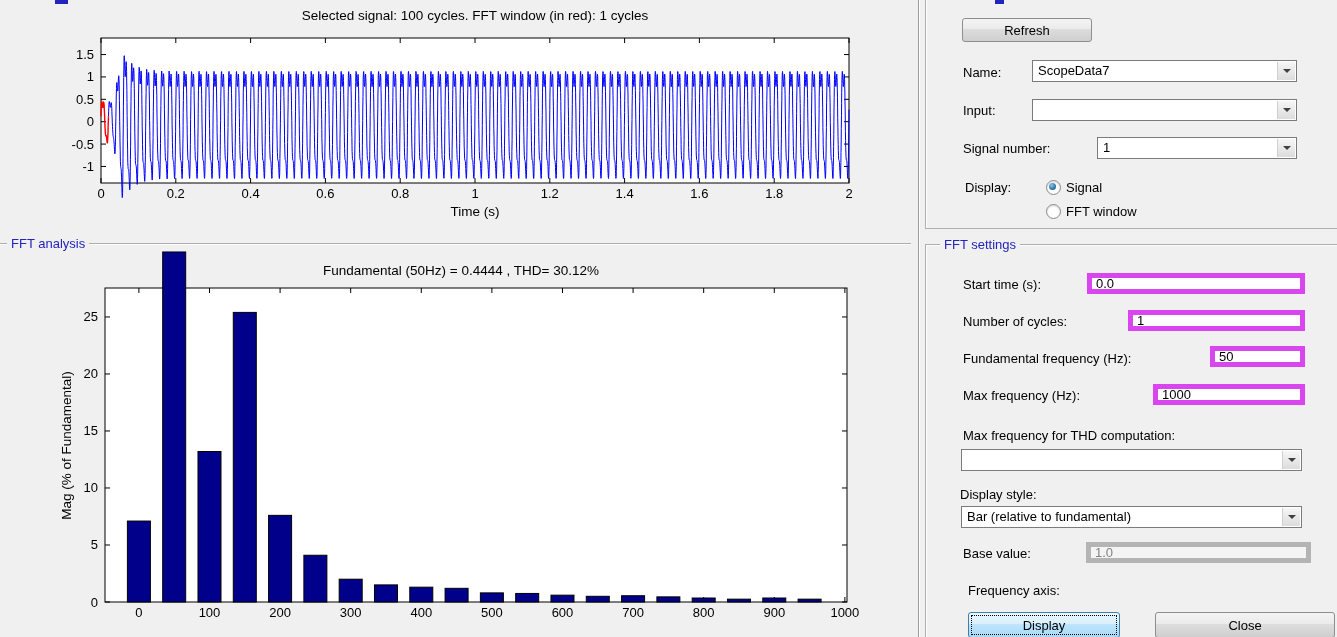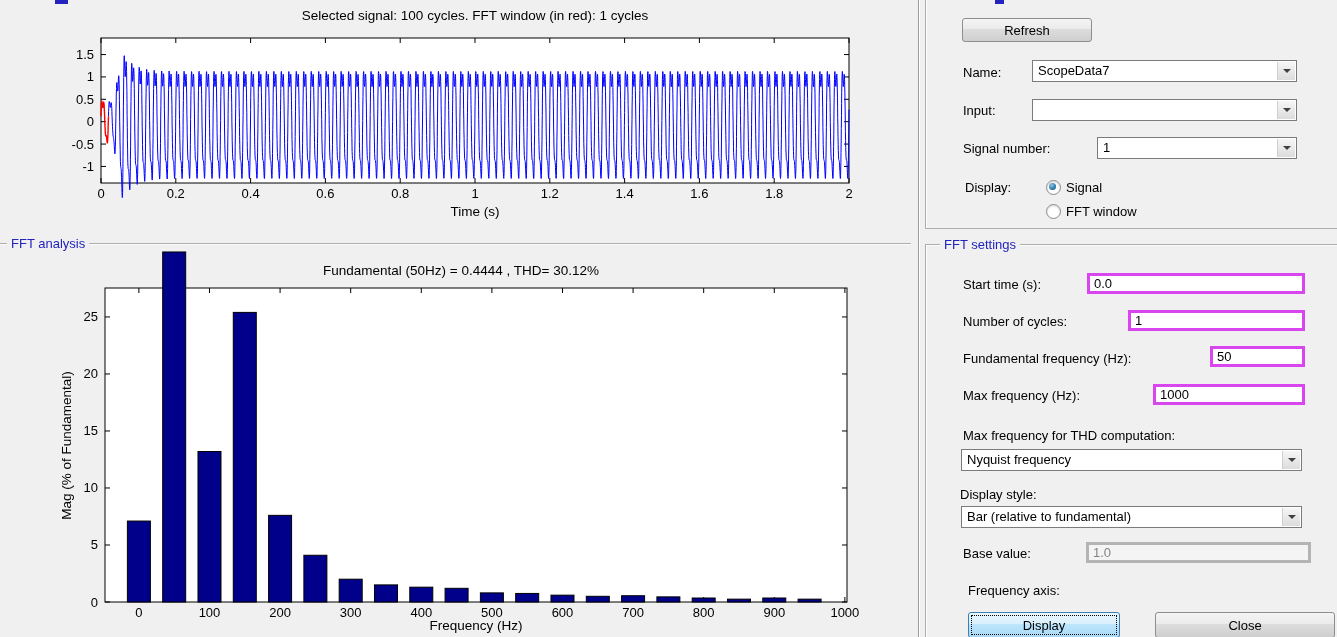--- a/index.html
+++ b/index.html
@@ -29,21 +29,21 @@
     background:linear-gradient(#f4f4f4,#ebebeb 45%,#dddddd 46%,#cfcfcf);
     font-family:inherit;font-size:13px;color:#000;text-align:center;cursor:default;
   }
   .win-btn-default{
     position:absolute;border:1px solid #3c7fb1;border-radius:3px;
     background:linear-gradient(#eaf6fd,#d9f0fc 45%,#bee6fd 46%,#a7d9f5);
     font-family:inherit;font-size:13px;color:#000;text-align:center;cursor:default;
     outline:1px dotted #000;outline-offset:-4px;
   }
   .win-input{
-    position:absolute;border:3px solid #d946ef;background:#fff;
+    position:absolute;border:5px solid #d946ef;background:#fff;
     font-family:inherit;font-size:13px;color:#000;padding:1px 4px;margin:0;box-sizing:border-box;
   }
   .win-input[disabled]{background:#f4f4f4;color:#838383;border-color:#b4b4b4;}
   .combo{
     position:absolute;background:#fff;border:1px solid #7b7b7b;box-sizing:border-box;
     cursor:default;
   }
   .combo-text{position:absolute;left:5px;top:0;right:20px;line-height:20px;white-space:nowrap;overflow:hidden;}
   .combo-arrow{
     position:absolute;top:1px;right:1px;bottom:1px;width:17px;
@@ -203,21 +203,20 @@
     </svg>
 
   <div class="plot-title" style="left:101px;top:8px;width:748px;">Selected signal: 100 cycles. FFT window (in red): 1 cycles</div>
   <div class="axis-label" style="left:101px;top:204px;width:748px;">Time (s)</div>
 
   <div class="group-line" style="left:0;top:243px;width:911px;"></div>
   <div class="group-line-hi" style="left:0;top:244px;width:911px;"></div>
   <div class="group-label" style="left:7px;top:236px;">FFT analysis</div>
 
   <div class="plot-title" style="left:90px;top:263px;width:742px;">Fundamental (50Hz) = 0.4444 , THD= 30.12%</div>
-  <div class="axis-label" style="left:105px;top:618px;width:742px;">Frequency (Hz)</div>
   <div class="ylabel-rot">Mag (% of Fundamental)</div>
 
   <div class="divider-dark" style="left:918px;top:0;height:637px;"></div>
   <div class="divider-light" style="left:919px;top:0;height:637px;"></div>
 
   <div class="groupbox" style="left:925px;top:-12px;width:500px;height:239px;"></div>
 
   <button class="win-btn" style="left:962px;top:18px;width:130px;height:24px;">Refresh</button>
 
   <div class="lbl" style="left:963px;top:65px;">Name:</div>
@@ -259,21 +258,20 @@
   <input class="win-input" style="left: 1128px; top: 310px; width: 177px; height: 21px;" value="1">
 
   <div class="lbl" style="left:963px;top:351px;">Fundamental frequency (Hz):</div>
   <input class="win-input" style="left: 1210px; top: 346px; width: 95px; height: 21px;" value="50">
 
   <div class="lbl" style="left:963px;top:388px;">Max frequency (Hz):</div>
   <input class="win-input" style="left: 1153px; top: 384px; width: 152px; height: 21px;" value="1000">
 
   <div class="lbl" style="left:963px;top:428px;">Max frequency for THD computation:</div>
   <div class="combo" style="left:961px;top:449px;width:341px;height:22px;">
-    <span class="combo-text">Nyquist frequency</span>
     <span class="combo-arrow">
         <i></i>
       </span>
   </div>
 
   <div class="lbl" style="left:960px;top:487px;">Display style:</div>
   <div class="combo" style="left:961px;top:506px;width:341px;height:22px;">
     <span class="combo-text">Bar (relative to fundamental)</span>
     <span class="combo-arrow">
         <i></i>

